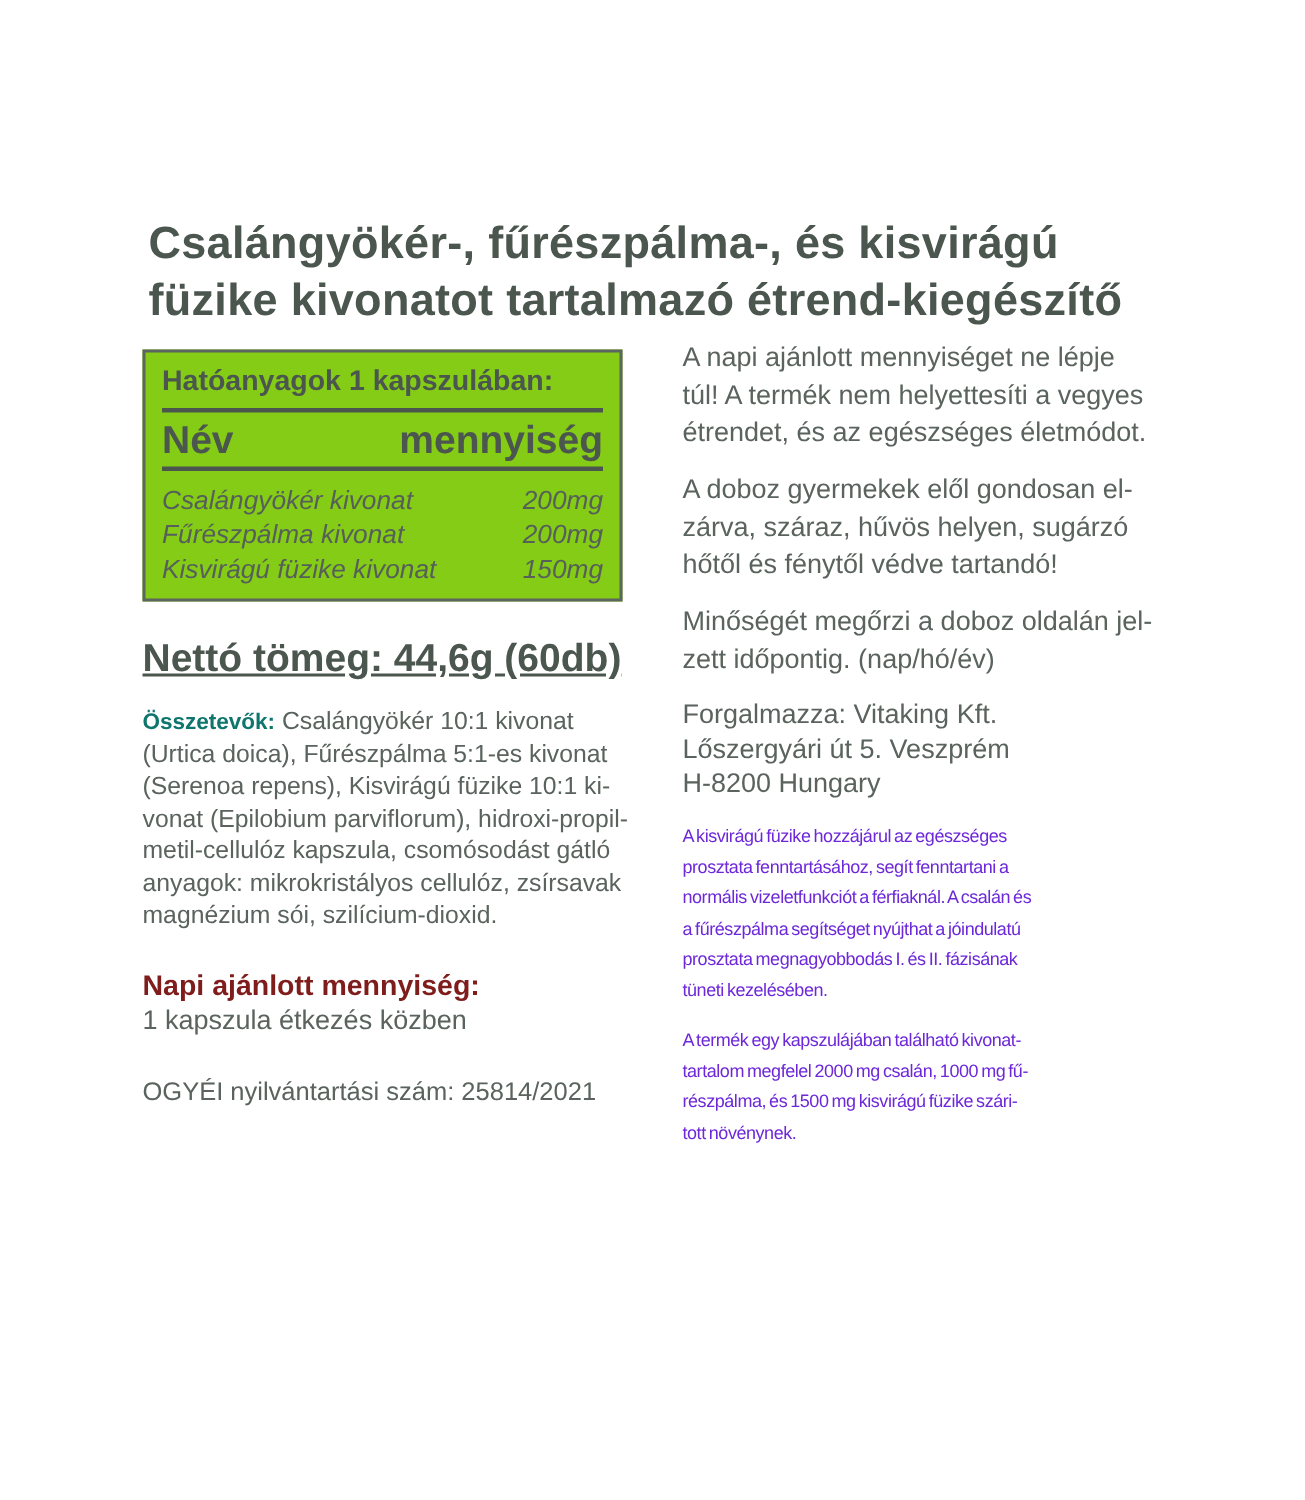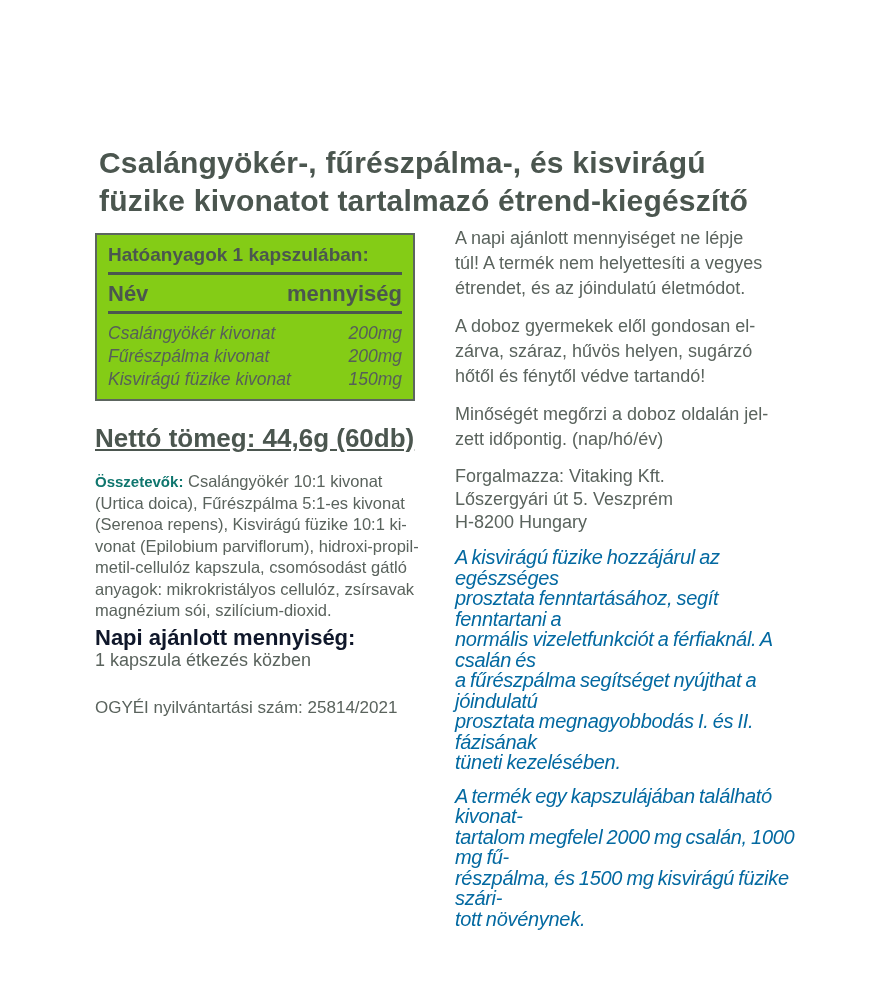--- a/index.html
+++ b/index.html
@@ -20,34 +20,34 @@
   .right-col p{margin:0 0 13px;white-space:pre-line;}
 
   
   .ing-table{
     border:2px solid #5c655f;width:320px;box-sizing:border-box;
     padding:6px 11px 8px;color:#4b564f;background:#84cc16;
   }
   .t-header{font-size:19px;font-weight:bold;line-height:23px;padding:2px 0 6px;}
   .t-line{border-top:3px solid #4b564f;height:0;}
   .t-cols{display:flex;justify-content:space-between;
-    font-size:22px;font-weight:bold;line-height:23px;padding:7px 0 6px;}
+    font-size:26px;font-weight:bold;line-height:23px;padding:7px 0 6px;}
   .t-rows{padding-top:8px;font-size:17.5px;color:#565f59;font-style:italic;}
   .t-row{display:flex;justify-content:space-between;line-height:23px;}
 
   .net-weight{margin-top:22px;font-size:26px;font-weight:bold;color:#4b564f;line-height:30px;text-decoration:underline;}
   .ingredients{margin-top:18px;font-size:16.5px;line-height:21.5px;white-space:pre-line;width:340px;}
   .ingredients .bold{font-weight:bold;color:#0f766e;font-size:15px;}
-  .daily-heading{margin-top:4px;font-size:22px;font-weight:bold;color:#0f172a;line-height:23px;}
+  .daily-heading{margin-top:24px;font-size:19px;font-weight:bold;color:#7f1d1d;line-height:23px;}
   .daily-text{font-size:18px;line-height:23px;}
   .registration{margin-top:26px;font-size:17px;color:#5a635d;}
 
   .distributor{font-size:18px;line-height:23px;}
-  .italic-p{font-style:italic;font-size:20px;line-height:20.5px;
-    letter-spacing:-0.3px;word-spacing:-1px;color:#0369a1;}
+  .italic-p{font-size:12px;line-height:20.5px;
+    letter-spacing:-0.3px;word-spacing:-1px;color:#6d28d9;}
 </style>
 </head>
 <body>
 
 <div class="label">
 
   <div class="title">Csalángyökér-, fűrészpálma-, és kisvirágú
 füzike kivonatot tartalmazó étrend-kiegészítő</div>
 
   <div class="left-col">
@@ -89,21 +89,21 @@
     <div class="daily-heading">Napi ajánlott mennyiség:</div>
     <div class="daily-text">1 kapszula étkezés közben</div>
 
     <div class="registration">OGYÉI nyilvántartási szám: 25814/2021</div>
 
   </div>
 
   <div class="right-col">
     <p>A napi ajánlott mennyiséget ne lépje
 túl! A termék nem helyettesíti a vegyes
-étrendet, és az jóindulatú életmódot.</p>
+étrendet, és az egészséges életmódot.</p>
     <p>A doboz gyermekek elől gondosan el-
 zárva, száraz, hűvös helyen, sugárzó
 hőtől és fénytől védve tartandó!</p>
     <p>Minőségét megőrzi a doboz oldalán jel-
 zett időpontig. (nap/hó/év)</p>
     <p class="distributor">Forgalmazza: Vitaking Kft.
 Lőszergyári út 5. Veszprém
 H-8200 Hungary</p>
     <p class="italic-p">A kisvirágú füzike hozzájárul az egészséges
 prosztata fenntartásához, segít fenntartani a

